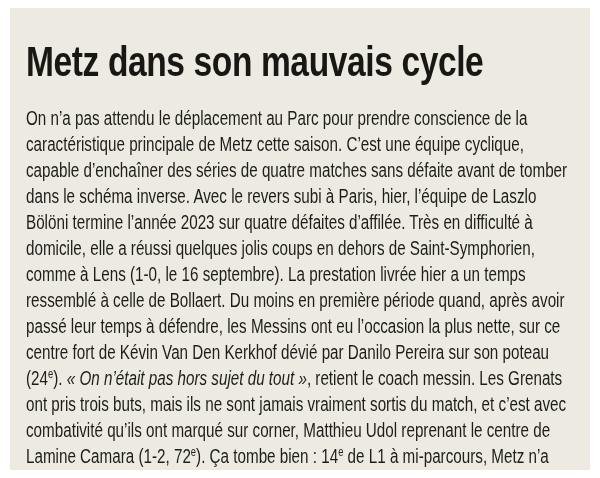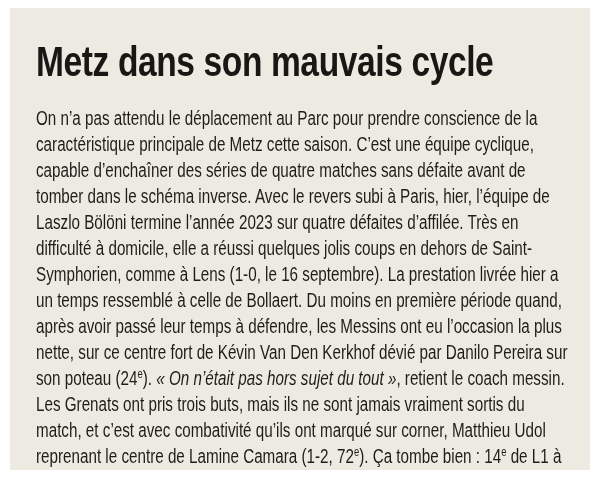--- a/index.html
+++ b/index.html
@@ -17,21 +17,21 @@
     background: #ffffff;
   }
   .panel {
     position: absolute;
     left: 10px;
     top: 8px;
     width: 580px;
     height: 462px;
     background: #edebe1;
     box-sizing: border-box;
-    padding: 32px 18px 0 26px;
+    padding: 32px 18px 0 16px;
     overflow: hidden;
   }
   
   .condensed {
     transform: scaleX(0.78);
     transform-origin: 0 0;
     width: 128.2%;
   }
   .headline {
     margin: 0;

